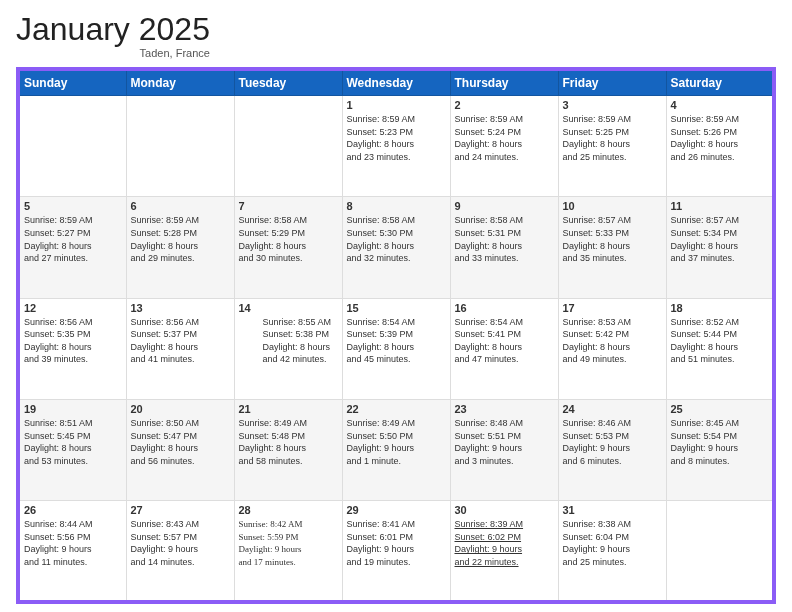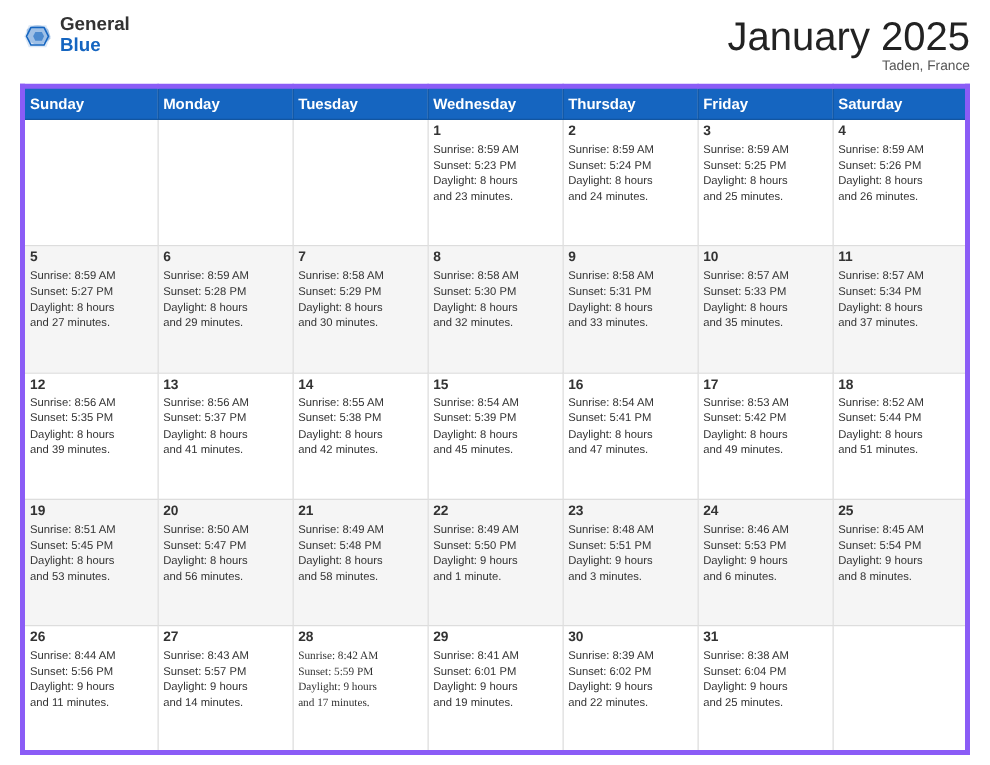--- a/index.html
+++ b/index.html
@@ -95,32 +95,20 @@
     }
     .empty-cell {
       background: #f9f9f9;
     }
   </style>
 </head>
 <body>
 
 <div class="page">
   <div class="header">
-    <div class="logo">
-      <svg class="logo-icon" viewBox="0 0 32 32">
-        <polygon points="8,6 24,6 28,16 24,26 8,26 4,16" fill="#1565c0" opacity="0.15"></polygon>
-        <path d="M6 10 Q16 2 26 10 L28 18 Q18 28 8 20 Z" fill="#1565c0" opacity="0.3"></path>
-        <path d="M10 8 L22 8 L26 16 L22 24 L10 24 L6 16 Z" fill="none" stroke="#1565c0" stroke-width="1.5"></path>
-        <path d="M14 12 L20 12 L22 16 L20 20 L14 20 L12 16 Z" fill="#1565c0" opacity="0.6"></path>
-      </svg>
-      <div class="logo-text">
-        <span class="logo-general">General</span>
-        <span class="logo-blue">Blue</span>
-      </div>
-    </div>
     <div class="title-block">
       <div class="month-title">January 2025</div>
       <div class="subtitle">Taden, France</div>
     </div>
   </div>
 
   <table class="calendar">
     <thead>
       <tr>
         <th>Sunday</th>
@@ -227,21 +215,21 @@
           </td>
           <td>
             <span class="day-number">13</span>
             <div class="cell-text" style="white-space: pre-line;">Sunrise: 8:56 AM
 Sunset: 5:37 PM
 Daylight: 8 hours
 and 41 minutes.</div>
           </td>
           <td>
             <span class="day-number">14</span>
-            <div class="cell-text" style="white-space: pre-line;">Sunrise: 8:55 AM
+            <div class="cell-text" style="white-space: pre-line; margin-left: 24px;">Sunrise: 8:55 AM
 Sunset: 5:38 PM
 Daylight: 8 hours
 and 42 minutes.</div>
           </td>
           <td>
             <span class="day-number">15</span>
             <div class="cell-text" style="white-space: pre-line;">Sunrise: 8:54 AM
 Sunset: 5:39 PM
 Daylight: 8 hours
 and 45 minutes.</div>
@@ -343,21 +331,21 @@
           </td>
           <td>
             <span class="day-number">29</span>
             <div class="cell-text" style="white-space: pre-line;">Sunrise: 8:41 AM
 Sunset: 6:01 PM
 Daylight: 9 hours
 and 19 minutes.</div>
           </td>
           <td>
             <span class="day-number">30</span>
-            <div class="cell-text" style="white-space: pre-line;">Sunrise: 8:39 AM
+            <div class="cell-text" style="white-space: pre-line; text-decoration: underline;">Sunrise: 8:39 AM
 Sunset: 6:02 PM
 Daylight: 9 hours
 and 22 minutes.</div>
           </td>
           <td>
             <span class="day-number">31</span>
             <div class="cell-text" style="white-space: pre-line;">Sunrise: 8:38 AM
 Sunset: 6:04 PM
 Daylight: 9 hours
 and 25 minutes.</div>

